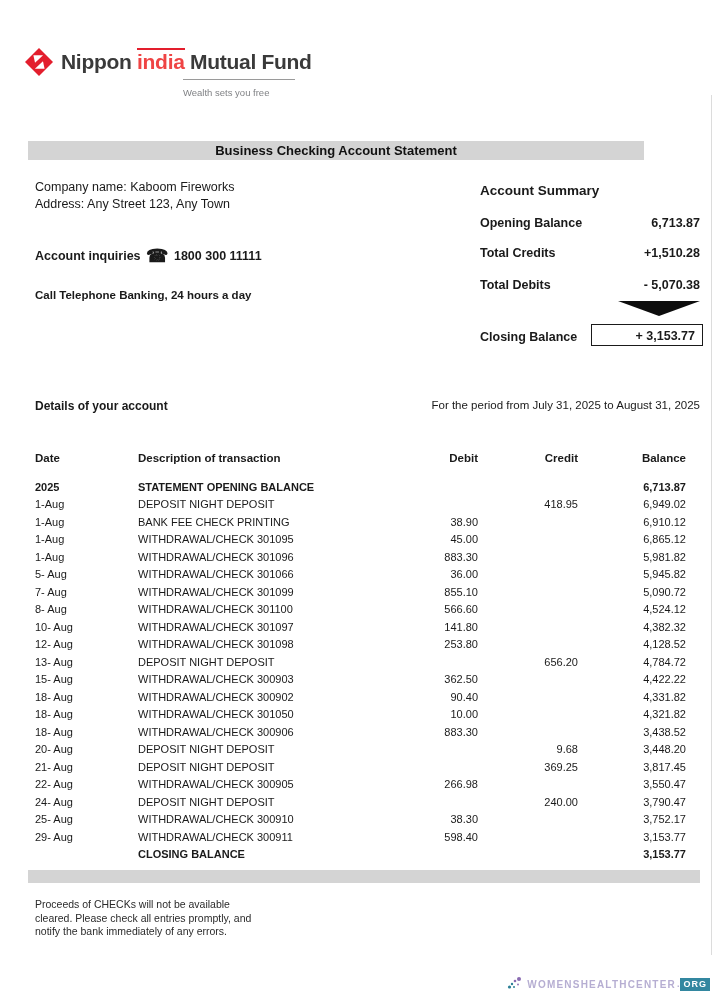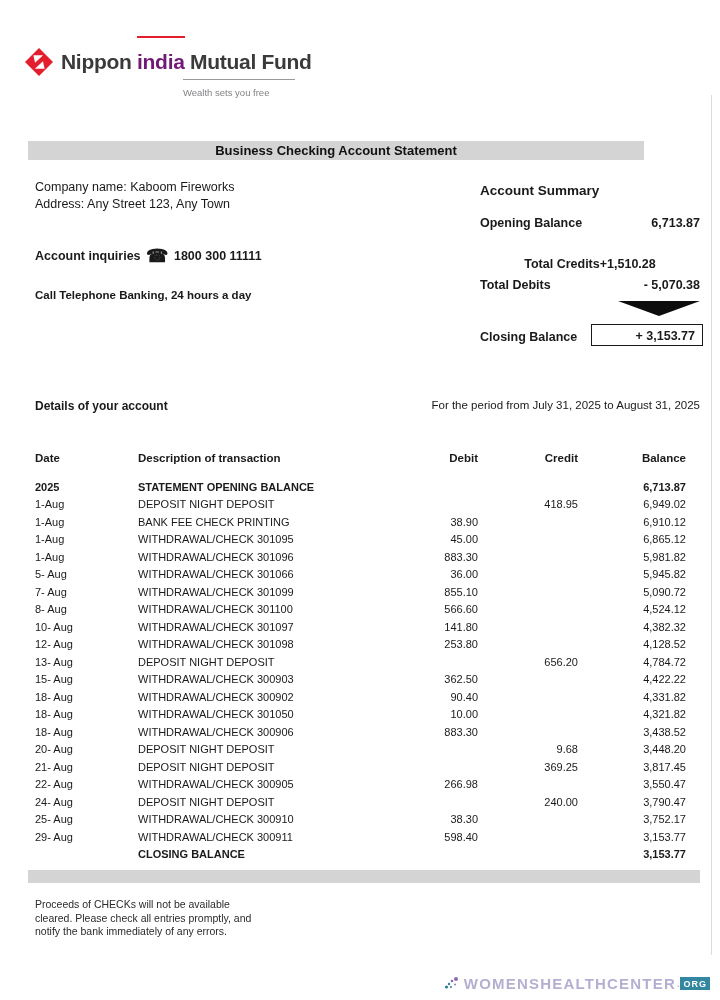--- a/index.html
+++ b/index.html
@@ -7,42 +7,42 @@
     width:720px;height:1000px;position:relative;background:#ffffff;
     font-family:"Liberation Sans",sans-serif;color:#1a1a1a;overflow:hidden;
   }
   [data-interactable]{box-sizing:border-box;}
 
   
   .logo{position:absolute;left:25px;top:48px;width:300px;}
   .logo-row{display:flex;align-items:center;}
   .logo-diamond{width:28px;height:28px;margin-right:8px;flex:0 0 auto;}
   .logo-text{font-size:21px;font-weight:bold;letter-spacing:-0.3px;color:#3a3a3a;white-space:nowrap;}
-  .logo-india{color:#701a75;border-top:2.5px solid #e31e2d;padding-top:12px;}
+  .logo-india{color:#ef4444;border-top:2.5px solid #e31e2d;padding-top:0px;}
   .logo-tagline-wrap{margin-left:158px;width:112px;border-top:1px solid #9a9a9a;margin-top:3px;padding-top:2px;}
   .logo-tagline{font-size:9.5px;color:#808285;}
 
   
   .title-bar{
     position:absolute;left:28px;top:141px;width:616px;height:19px;
     background:#d4d4d4;text-align:center;line-height:19px;
     font-size:13px;font-weight:bold;color:#111;
   }
 
   
   .company{position:absolute;left:35px;top:179px;font-size:12.5px;font-weight:normal;line-height:17px;}
   .inquiries{position:absolute;left:35px;top:245px;font-size:12.5px;font-weight:bold;}
   .phone-glyph{font-size:18px;vertical-align:-2px;padding:0 2px;}
   .banking-line{position:absolute;left:35px;top:289px;font-size:11.5px;font-weight:bold;}
 
   
   .summary-title{position:absolute;left:480px;top:183px;font-size:13.5px;font-weight:bold;}
   .summary-row{position:absolute;left:480px;width:220px;display:flex;justify-content:space-between;font-size:12.5px;font-weight:bold;}
   .summary-row.r0{top:216px;}
-  .summary-row.r1{top:257px;justify-content:center;}
+  .summary-row.r1{top:246px;}
   .summary-row.r2{top:278px;text-align:right;}
   .down-arrow{
     position:absolute;left:618px;top:301px;width:0;height:0;
     border-left:41px solid transparent;border-right:41px solid transparent;
     border-top:15px solid #0d0d0d;
   }
   .closing-label{position:absolute;left:480px;top:330px;font-size:12.5px;font-weight:bold;}
   .closing-box{
     position:absolute;left:591px;top:324px;width:112px;height:22px;
     border:1.5px solid #1a1a1a;line-height:22px;text-align:right;
@@ -73,21 +73,21 @@
   
   .bottom-bar{position:absolute;left:28px;top:870px;width:672px;height:13px;background:#d4d4d4;}
   .footer-note{position:absolute;left:35px;top:898px;font-size:10.5px;line-height:13.5px;color:#2b2b2b;}
 
   
   .page-edge{position:absolute;left:711px;top:95px;width:1px;height:860px;background:#dcdcdc;}
 
   
   .watermark{position:absolute;right:10px;bottom:8px;display:flex;align-items:center;}
   .wm-dots{margin-right:3px;}
-  .wm-text{font-size:15px;letter-spacing:1.2px;color:#b6aed2;font-weight:bold;}
+  .wm-text{font-size:10px;letter-spacing:1.2px;color:#b6aed2;font-weight:bold;}
   .wm-dot{font-size:9px;color:#b6aed2;font-weight:bold;margin:0 1px;}
   .wm-org{font-size:9px;letter-spacing:1px;color:#ffffff;background:#3387a0;padding:1.5px 3px;font-weight:bold;}
 </style>
 </head>
 <body>
 
 <div class="logo" data-interactable="false">
   <div class="logo-row">
     <svg class="logo-diamond" data-interactable="false" viewBox="0 0 24 24">
       <polygon points="12,0 24,12 12,24 0,12" fill="#e31e2d"></polygon>

